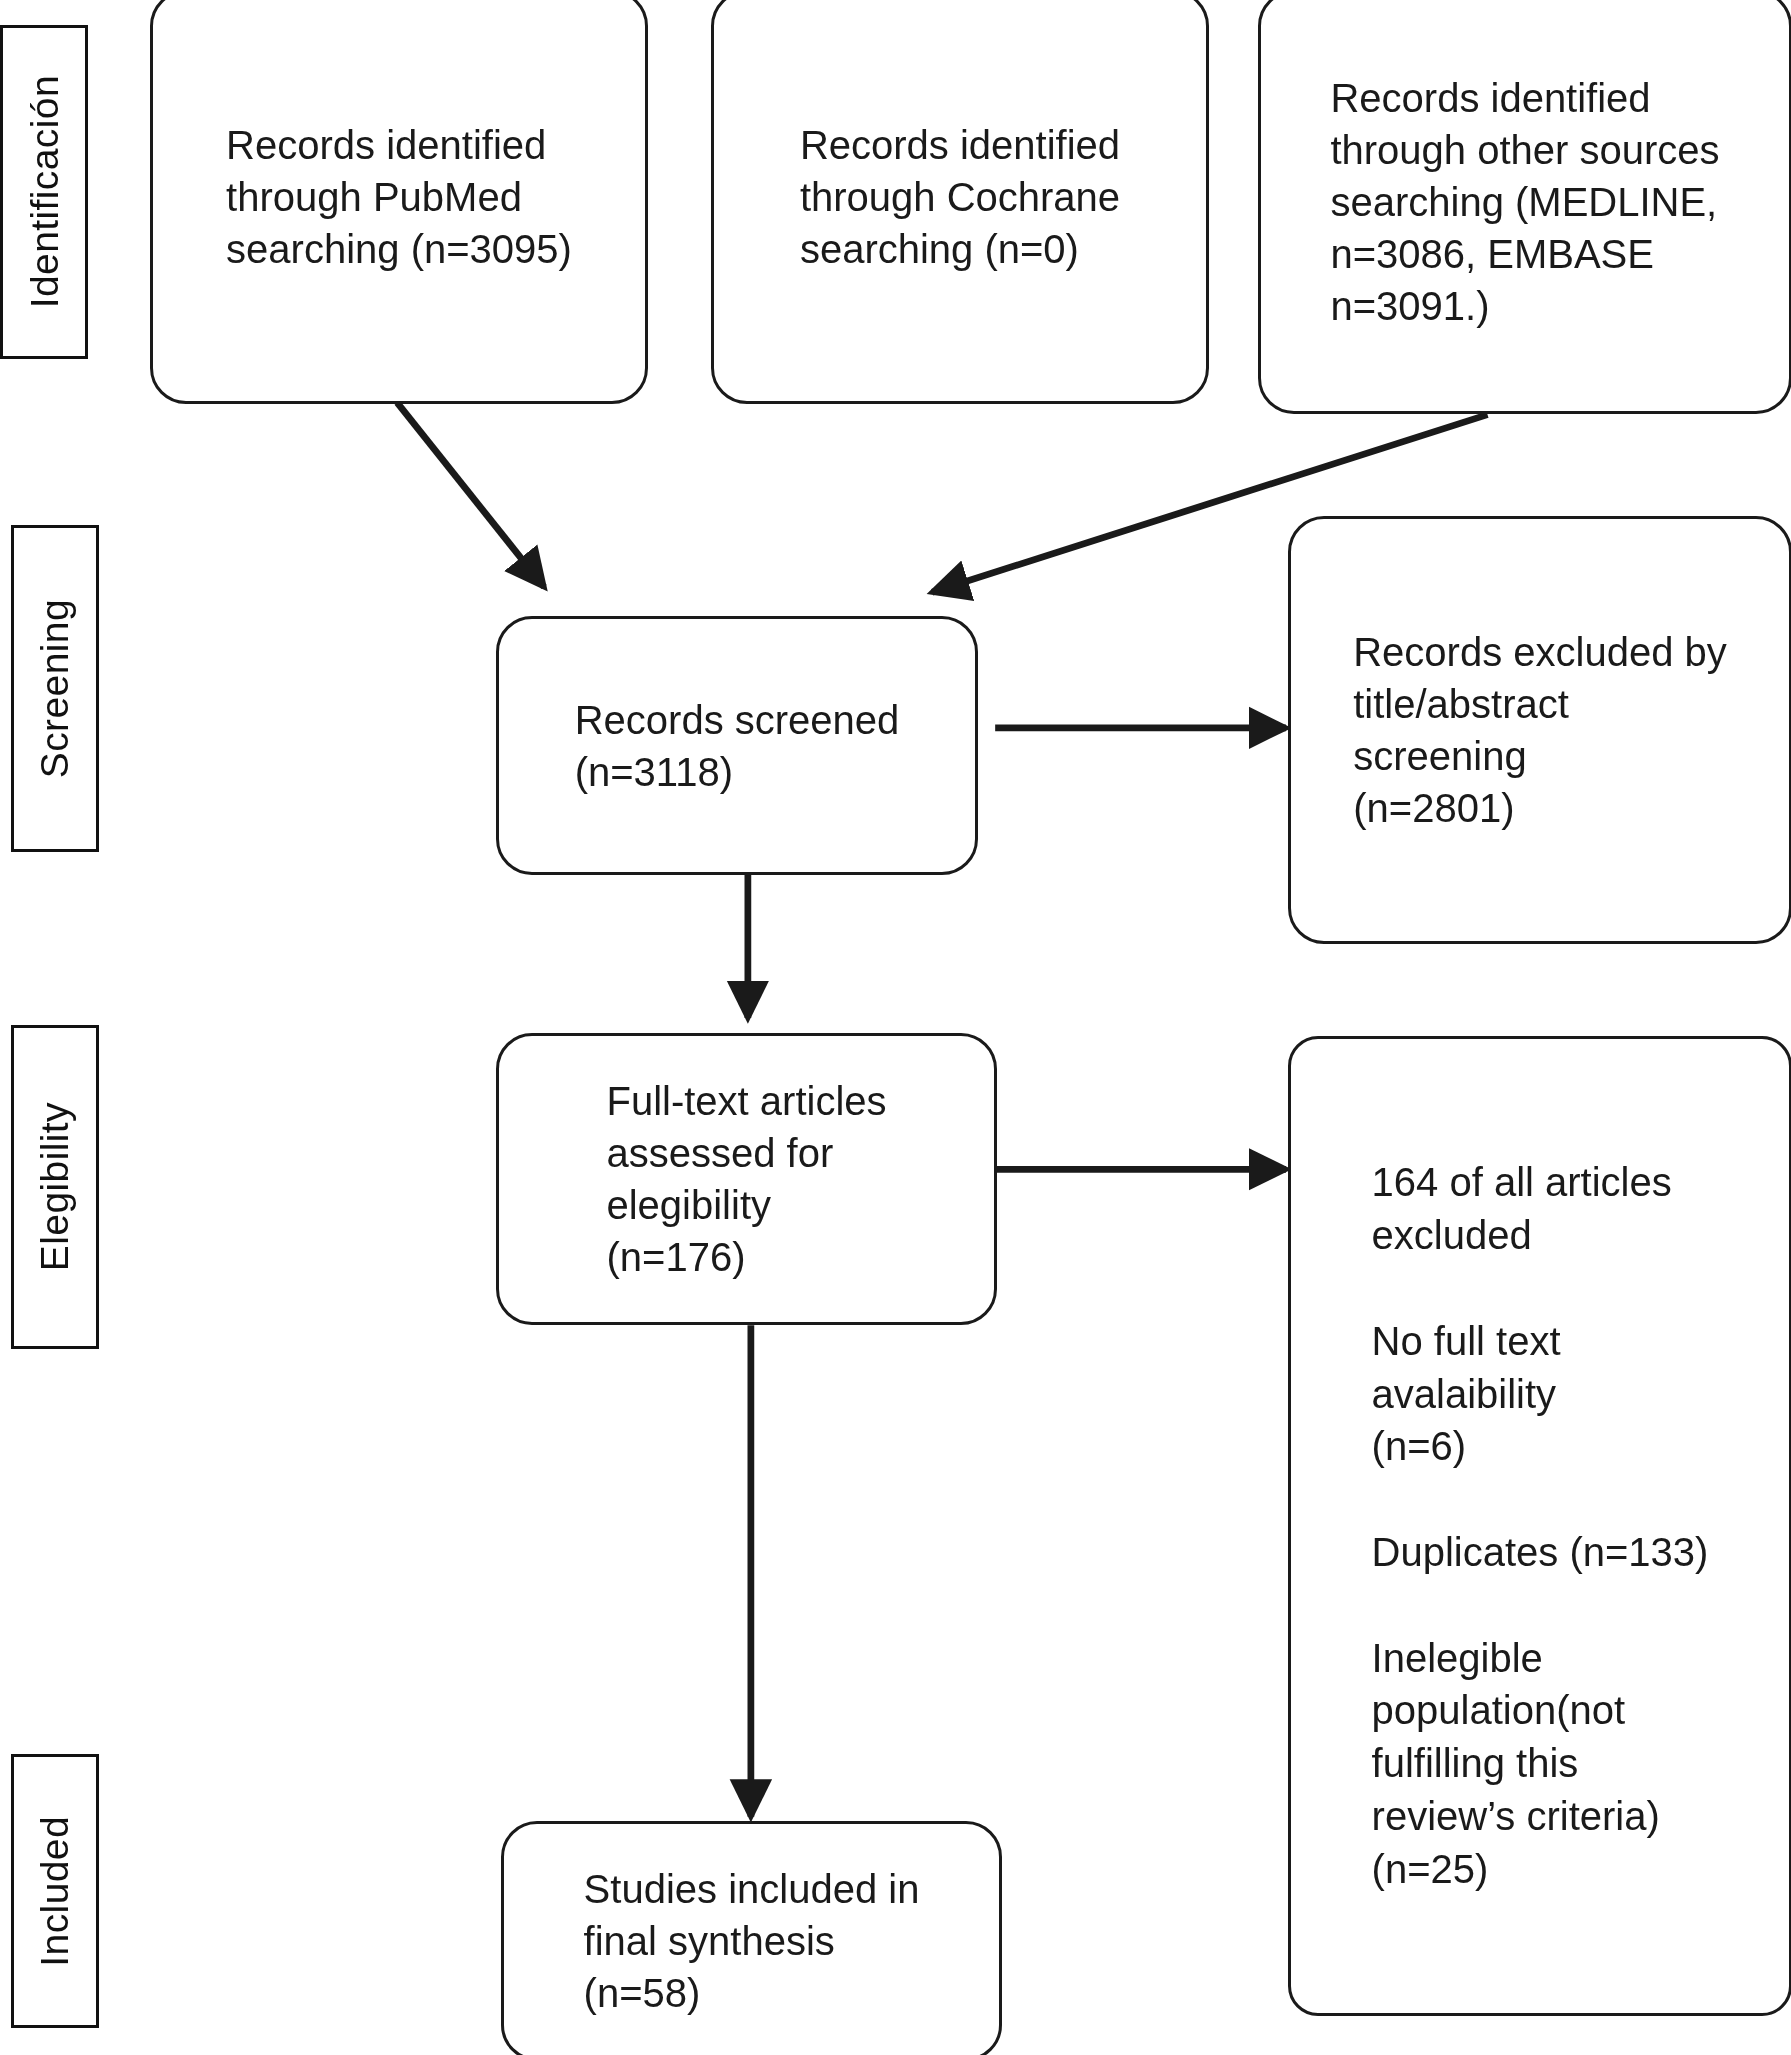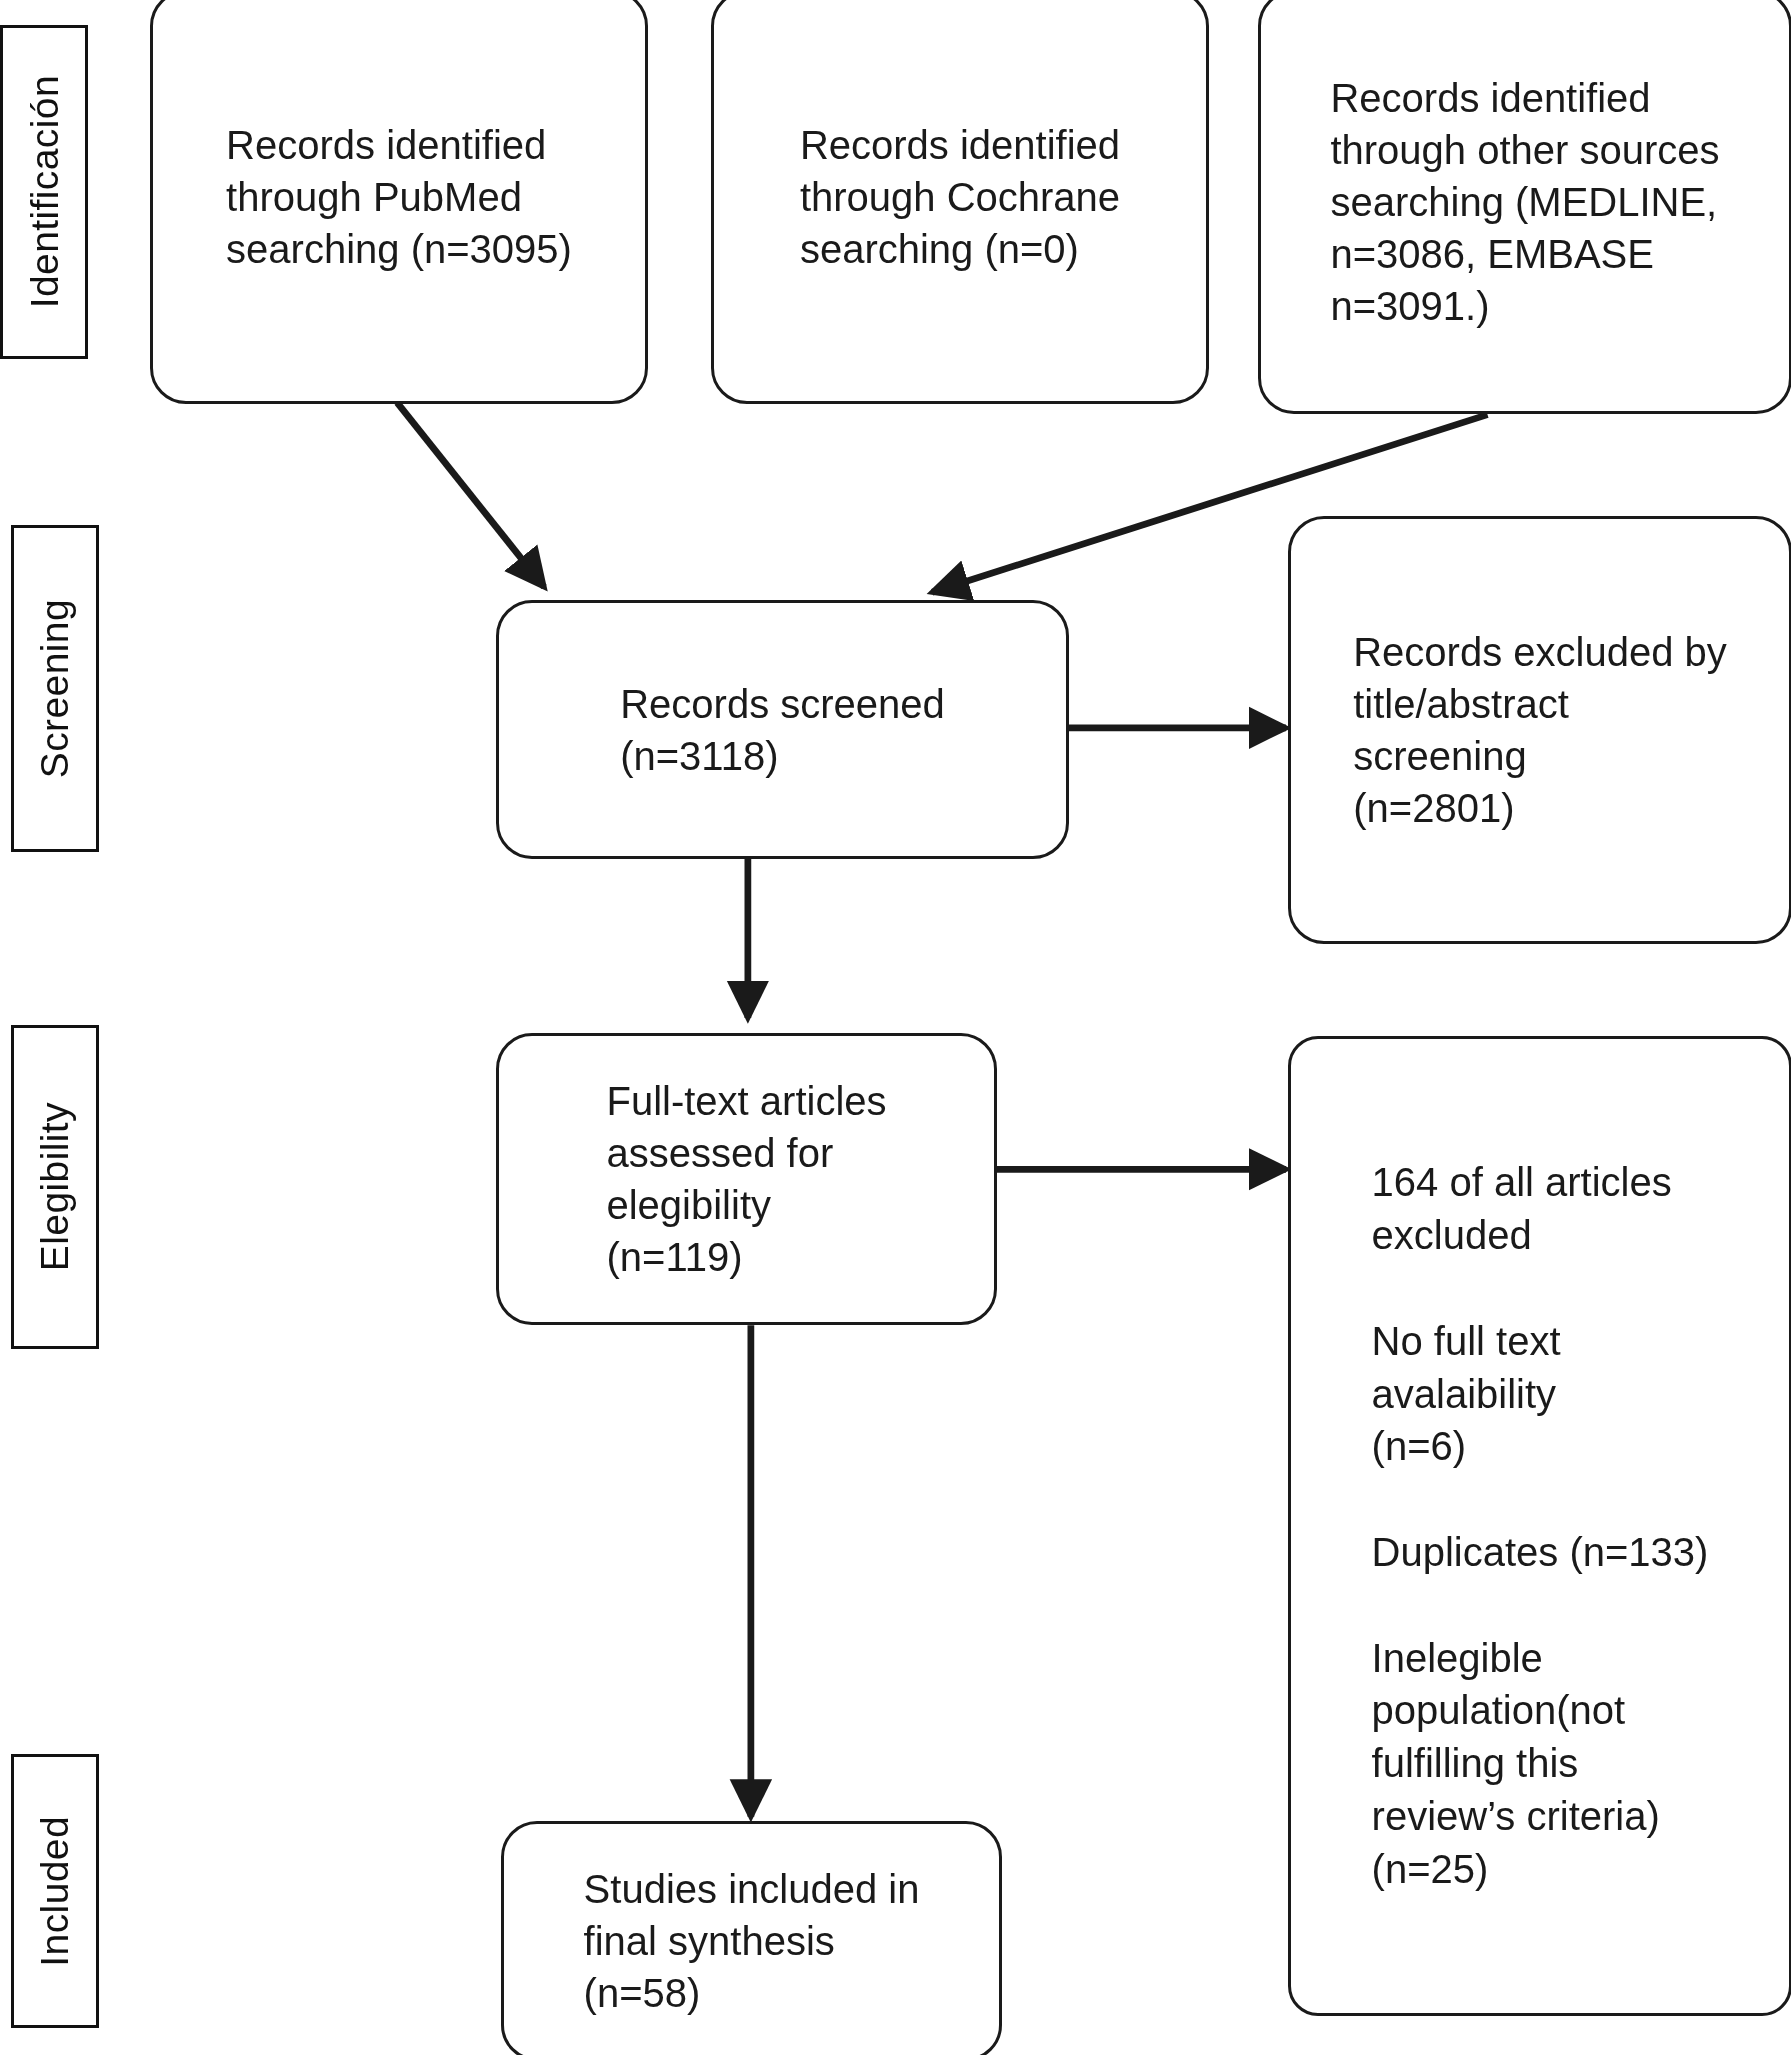--- a/index.html
+++ b/index.html
@@ -135,37 +135,37 @@
   </div>
 
   <div class="flow-box" style="left:1258px; top:-10.5px; width:534px; height:424px;">
     <span class="btext">Records identified
 through other sources
 searching (MEDLINE,
 n=3086, EMBASE
 n=3091.)</span>
   </div>
 
-  <div class="flow-box" style="left:496px; top:600px; width:573px; height:259px;">
+  <div class="flow-box" style="left:496px; top:616px; width:482px; height:259px;">
     <span class="btext">Records screened
 (n=3118)</span>
   </div>
 
   <div class="flow-box" style="left:1288px; top:516px; width:504px; height:428px;">
     <span class="btext">Records excluded by
 title/abstract
 screening
 (n=2801)</span>
   </div>
 
   <div class="flow-box" style="left:496px; top:1033px; width:501px; height:292px;">
     <span class="btext">Full-text articles
 assessed for
 elegibility
-(n=119)</span>
+(n=176)</span>
   </div>
 
   <div class="flow-box tall" style="left:1288px; top:1036px; width:504px; height:980px; border-radius:30px;">
     <span class="btext">164 of all articles
 excluded
 
 No full text
 avalaibility
 (n=6)
 

